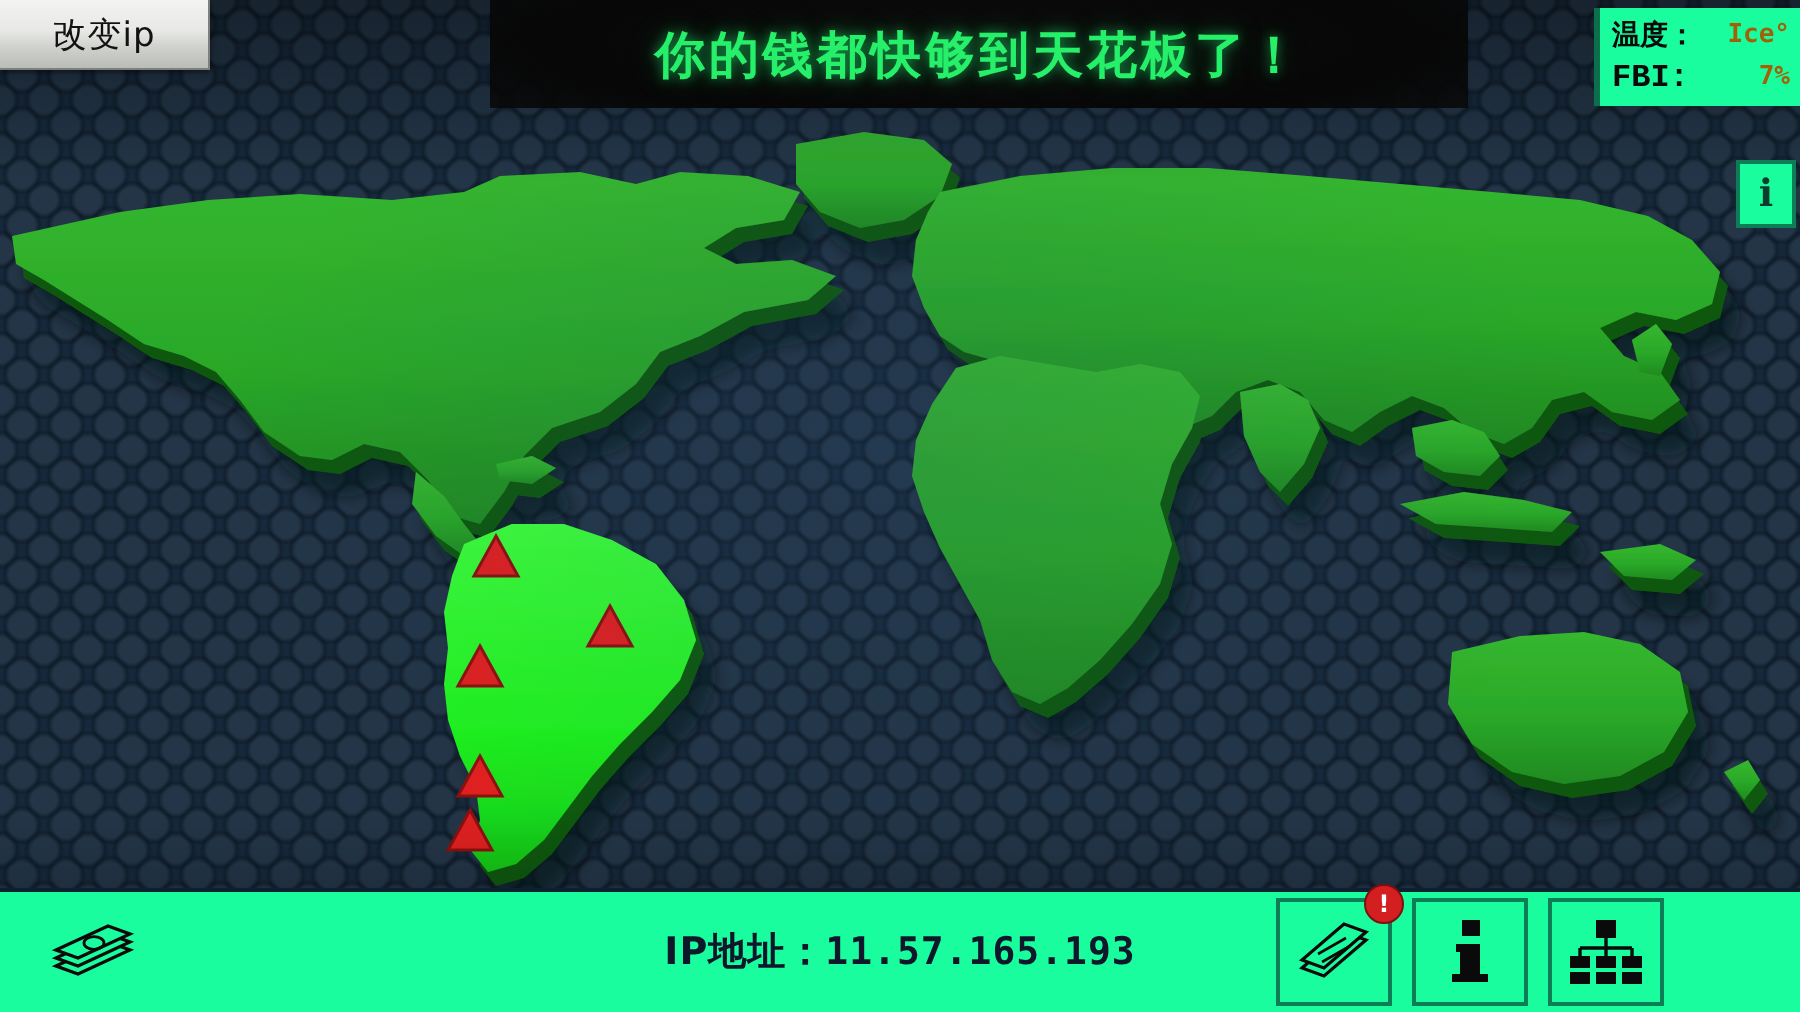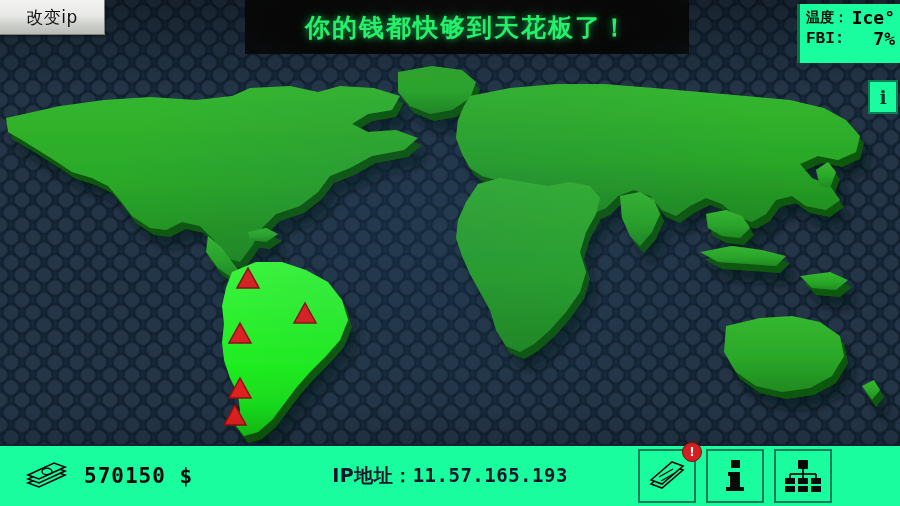--- a/index.html
+++ b/index.html
@@ -49,59 +49,59 @@
     color:#121212;
     font-size:17px;
     letter-spacing:0.5px;
     cursor:pointer;
     z-index:30;
   }
 
   
   .banner{
     position:absolute;left:245px;top:0;
-    width:444px;height:54px;
+    width:489px;height:54px;
     display:flex;align-items:center;justify-content:center;
     background:
       radial-gradient(ellipse 80% 130% at 50% 40%, #0c0c0c 0%, #070707 55%, rgba(7,7,7,0.85) 78%, rgba(10,14,20,0.0) 100%);
     z-index:25;
   }
   .banner-text{
     font-size:25px;
     font-weight:bold;
     color:#26f06a;
     letter-spacing:2px;
     text-shadow:0 0 6px rgba(30,240,110,.55),0 0 14px rgba(20,200,90,.35);
     white-space:nowrap;
   }
 
   
   .stats{
     position:absolute;right:0;top:4px;
     width:94px;
     background:#1afd9f;
     border-left:3px solid #0c6f4c;
-    padding:3px 0 14px 6px;
+    padding:3px 0 4px 6px;
     z-index:28;
   }
   .stat-row{
     display:flex;align-items:center;
     height:21px;
     font-size:14px;
     font-weight:bold;
     color:#0b0b0b;
     white-space:nowrap;
     letter-spacing:0;
   }
   .stat-label{flex:0 0 auto;}
   .stat-val{
     margin-left:auto;padding-right:5px;
-    color:#000000;
+    color:#a16207;
     font-family:"DejaVu Sans Mono","Liberation Mono",monospace;
-    font-size:18px;
+    font-size:13px;
   }
   .stat-row.fbi .stat-label{font-family:Liberation Mono, monospace;font-size:16px;}
 
   .info-tab{
     position:absolute;right:2px;top:80px;
     width:26px;height:30px;
     background:#1afd9f;
     border:2px solid #0d7d55;
     display:flex;align-items:center;justify-content:center;
     z-index:28;cursor:pointer;
@@ -288,21 +288,20 @@
 
     <div class="money-wrap">
       <svg width="44" height="30" viewBox="0 0 44 30">
         <g stroke="#0a0a0a" stroke-width="1.6" fill="#1afd9f">
           <path d="M4 22 L30 10 L41 14 L15 26 Z"></path>
           <path d="M4 18 L30 6 L41 10 L15 22 Z"></path>
           <path d="M4 14 L30 2 L41 6 L15 18 Z"></path>
         </g>
         <ellipse cx="23" cy="10.5" rx="5" ry="3.2" fill="none" stroke="#0a0a0a" stroke-width="1.4"></ellipse>
       </svg>
-      <span class="money-val">570150 $</span>
     </div>
 
     <div class="ip-wrap">
       <span class="cjk">IP地址：</span><span>11.57.165.193</span>
     </div>
 
     <div class="tool-wrap">
 
       <div class="tool-btn">
         <svg width="38" height="32" viewBox="0 0 38 32">

